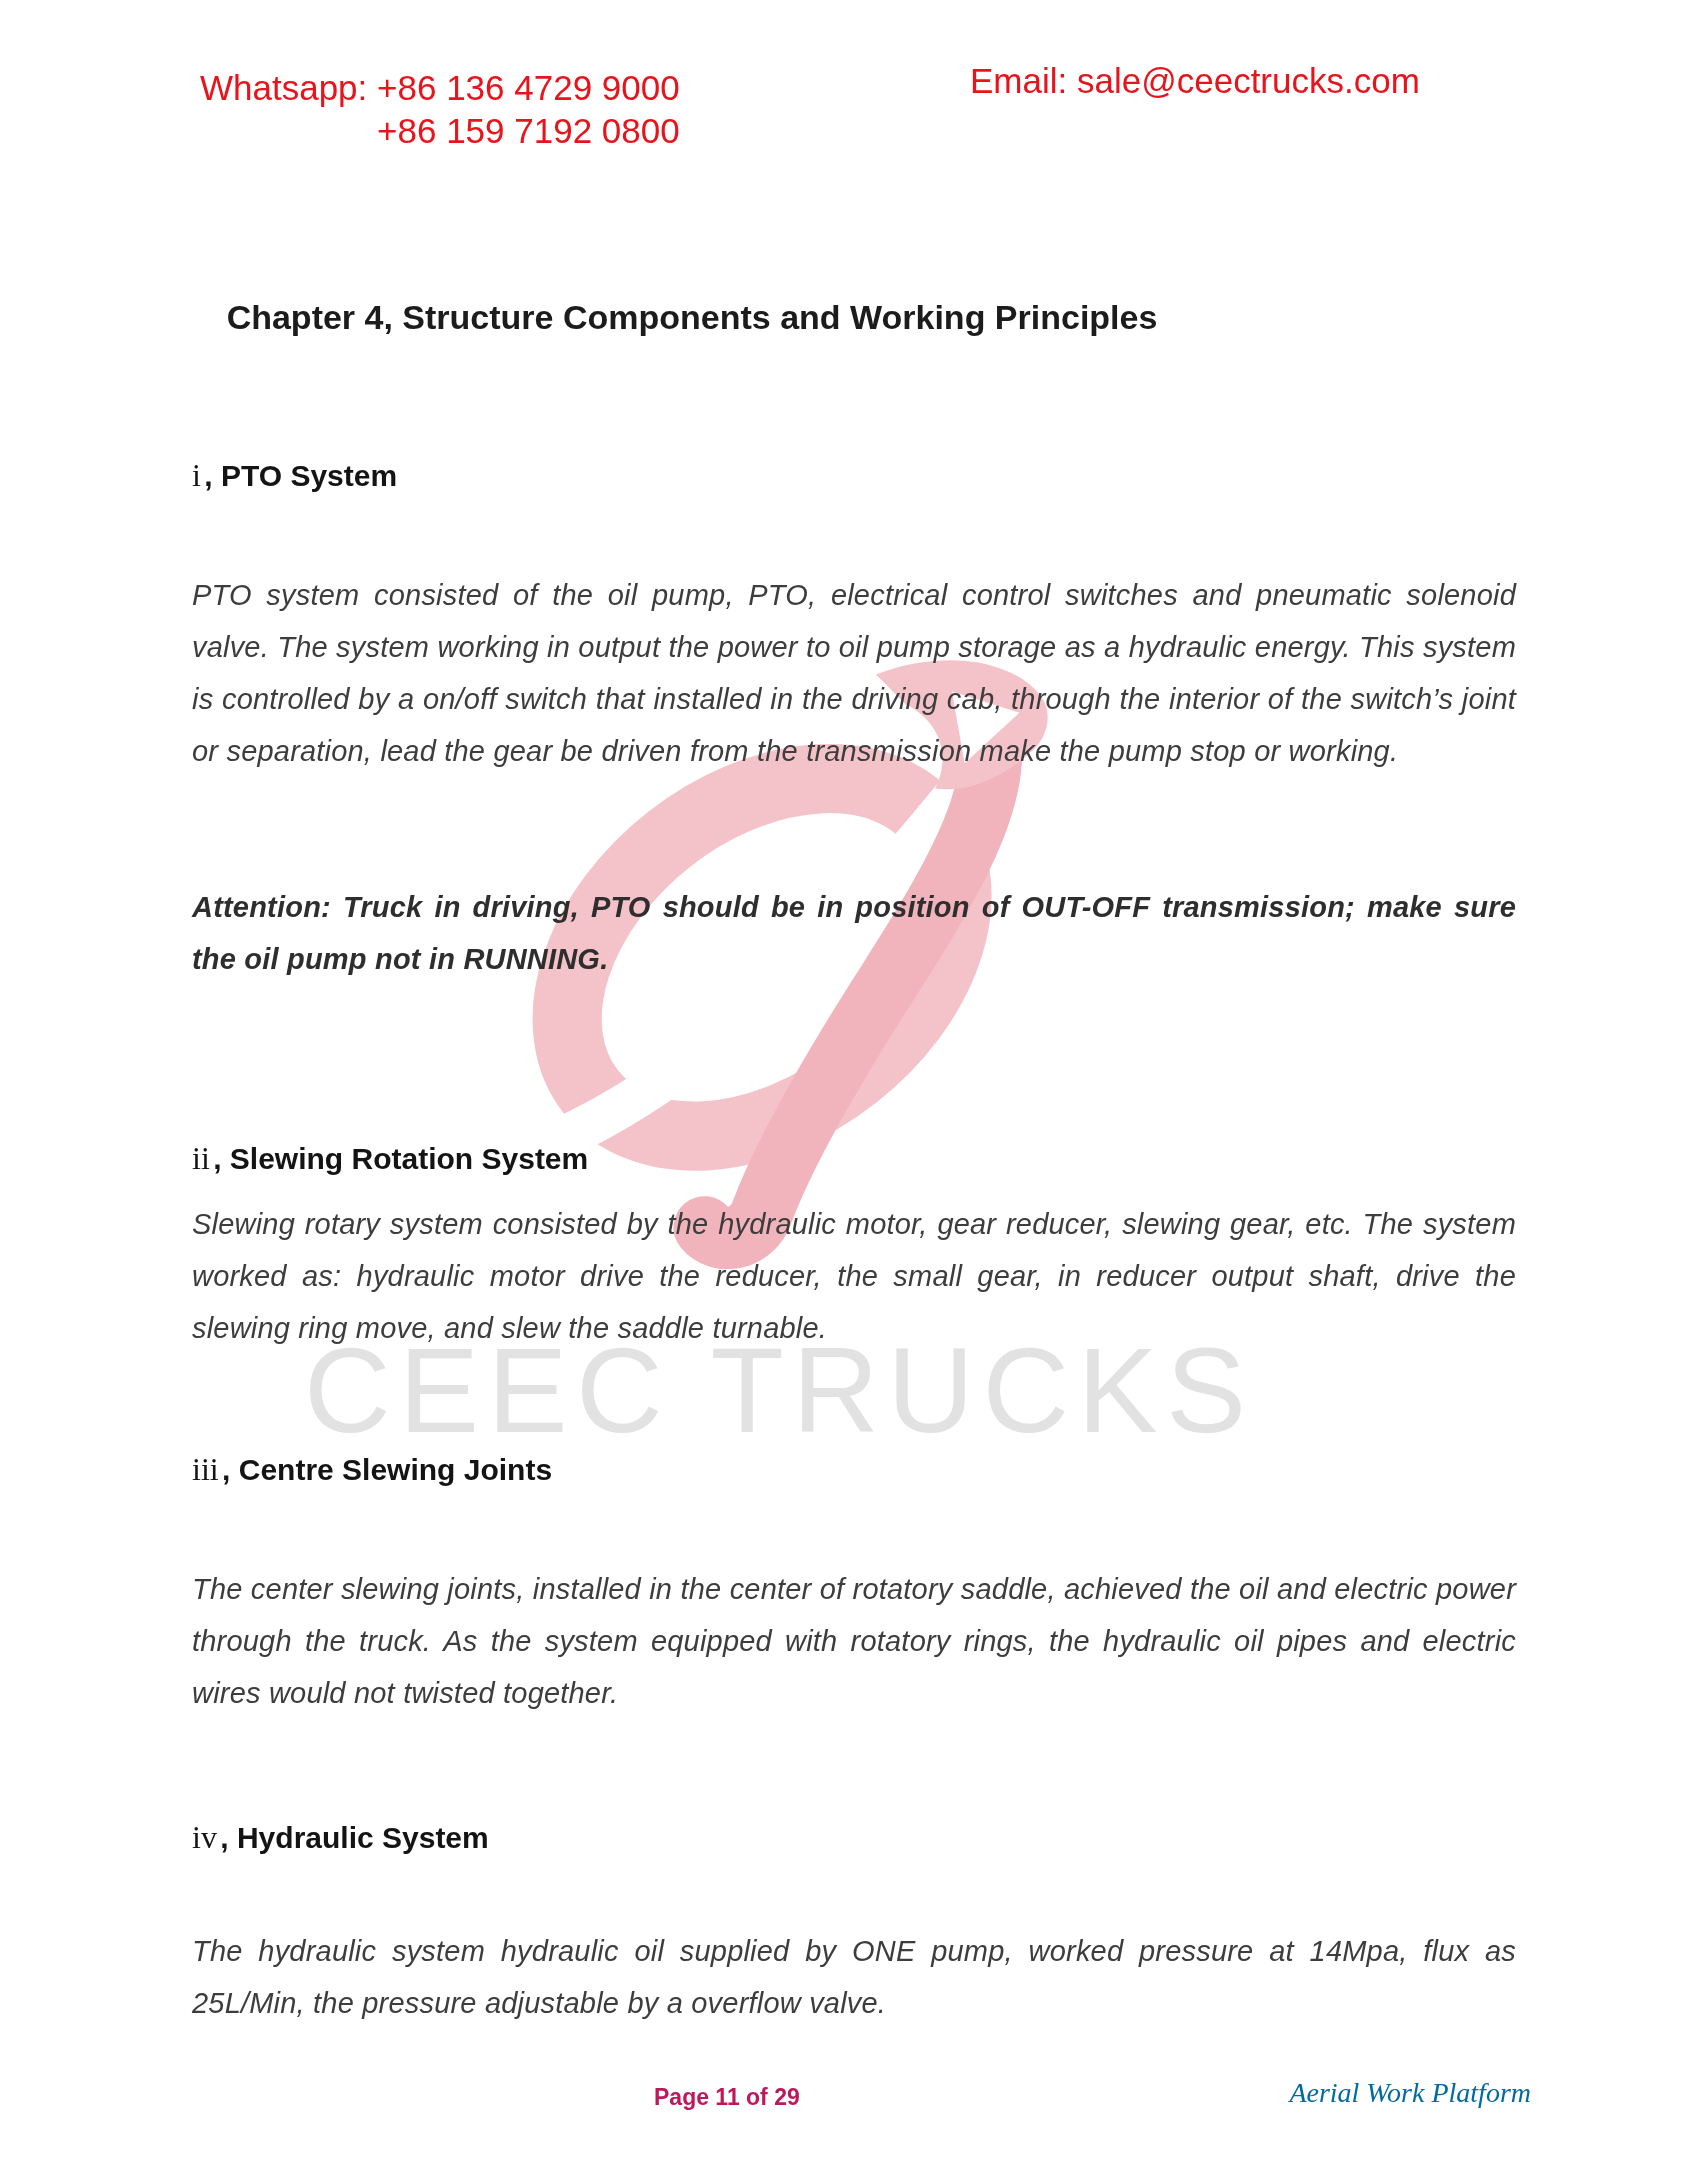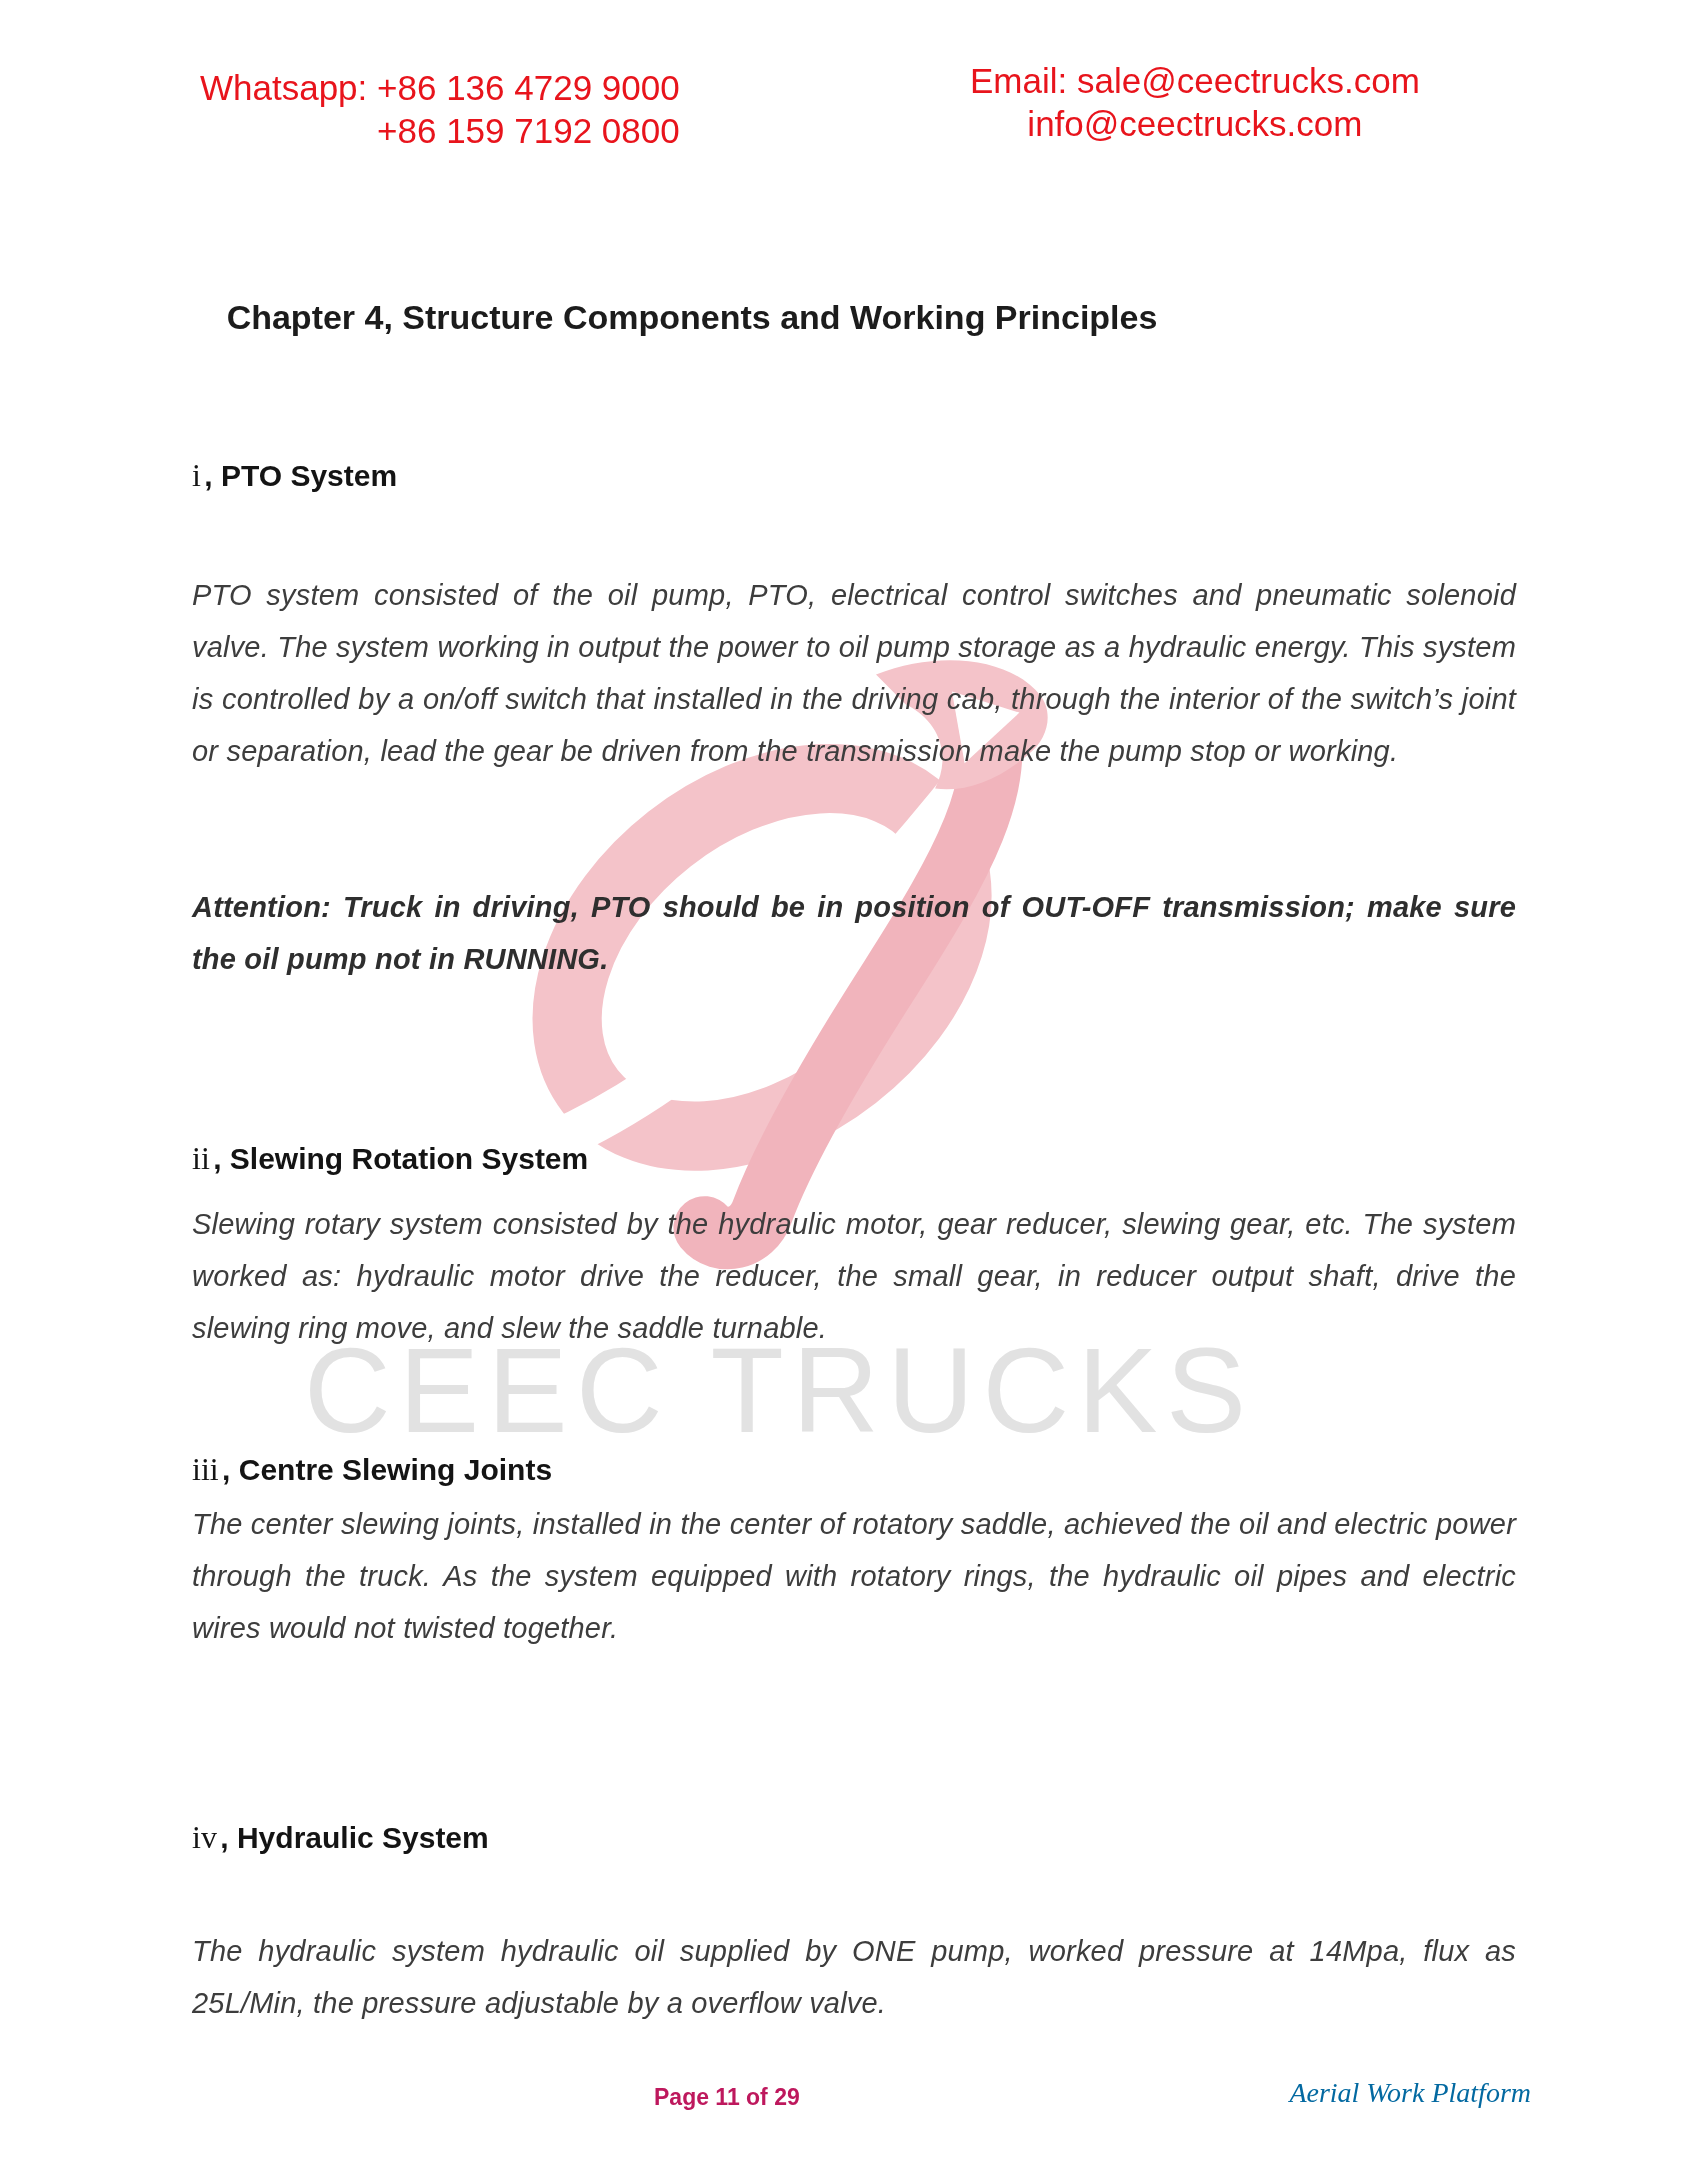--- a/index.html
+++ b/index.html
@@ -48,21 +48,21 @@
 
   
   .para{
     left:192px;width:1324px;z-index:2;
     font-size:29px;font-style:italic;letter-spacing:0.2px;
     line-height:52px;text-align:justify;color:#3d3d3d;
   }
   .p-1{top:540px;}
   .p-att{top:852px;font-weight:bold;color:#2e2e2e;}
   .p-2{top:1169px;}
-  .p-3{top:1469px;font-style:italic;}
+  .p-3{top:1534px;font-style:italic;}
   .p-4{top:1896px;}
 
   
   .footer-page{
     left:654px;top:2084px;z-index:2;
     font-size:23px;font-weight:bold;color:#be185d;
   }
   .footer-brand{
     right:156px;top:2077px;z-index:2;
     font-family:"Liberation Serif",serif;font-style:italic;
@@ -83,21 +83,20 @@
   </svg>
 
   <div class="abs text-wm">CEEC TRUCKS</div>
 
   <div class="abs hdr hdr-left">
     <div>Whatsapp: +86 136 4729 9000</div>
     <div>+86 159 7192 0800</div>
   </div>
   <div class="abs hdr hdr-right">
     <div>Email: sale@ceectrucks.com</div>
-    <div>info@ceectrucks.com</div>
   </div>
 
   <h1 class="abs chapter-title">Chapter 4, Structure Components and Working Principles</h1>
 
   <h2 class="abs sec-h h-1"><span class="numeral">i</span><span>, PTO System</span></h2>
   <p class="abs para p-1">PTO system consisted of the oil pump, PTO, electrical control switches and pneumatic solenoid valve. The system working in output the power to oil pump storage as a hydraulic energy. This system is controlled by a on/off switch that installed in the driving cab, through the interior of the switch’s joint or separation, lead the gear be driven from the transmission make the pump stop or working.</p>
   <p class="abs para p-att">Attention: Truck in driving, PTO should be in position of OUT-OFF transmission; make sure the oil pump not in RUNNING.</p>
 
   <h2 class="abs sec-h h-2"><span class="numeral">ii</span><span>, Slewing Rotation System</span></h2>
   <p class="abs para p-2">Slewing rotary system consisted by the hydraulic motor, gear reducer, slewing gear, etc. The system worked as: hydraulic motor drive the reducer, the small gear, in reducer output shaft, drive the slewing ring move, and slew the saddle turnable.</p>

